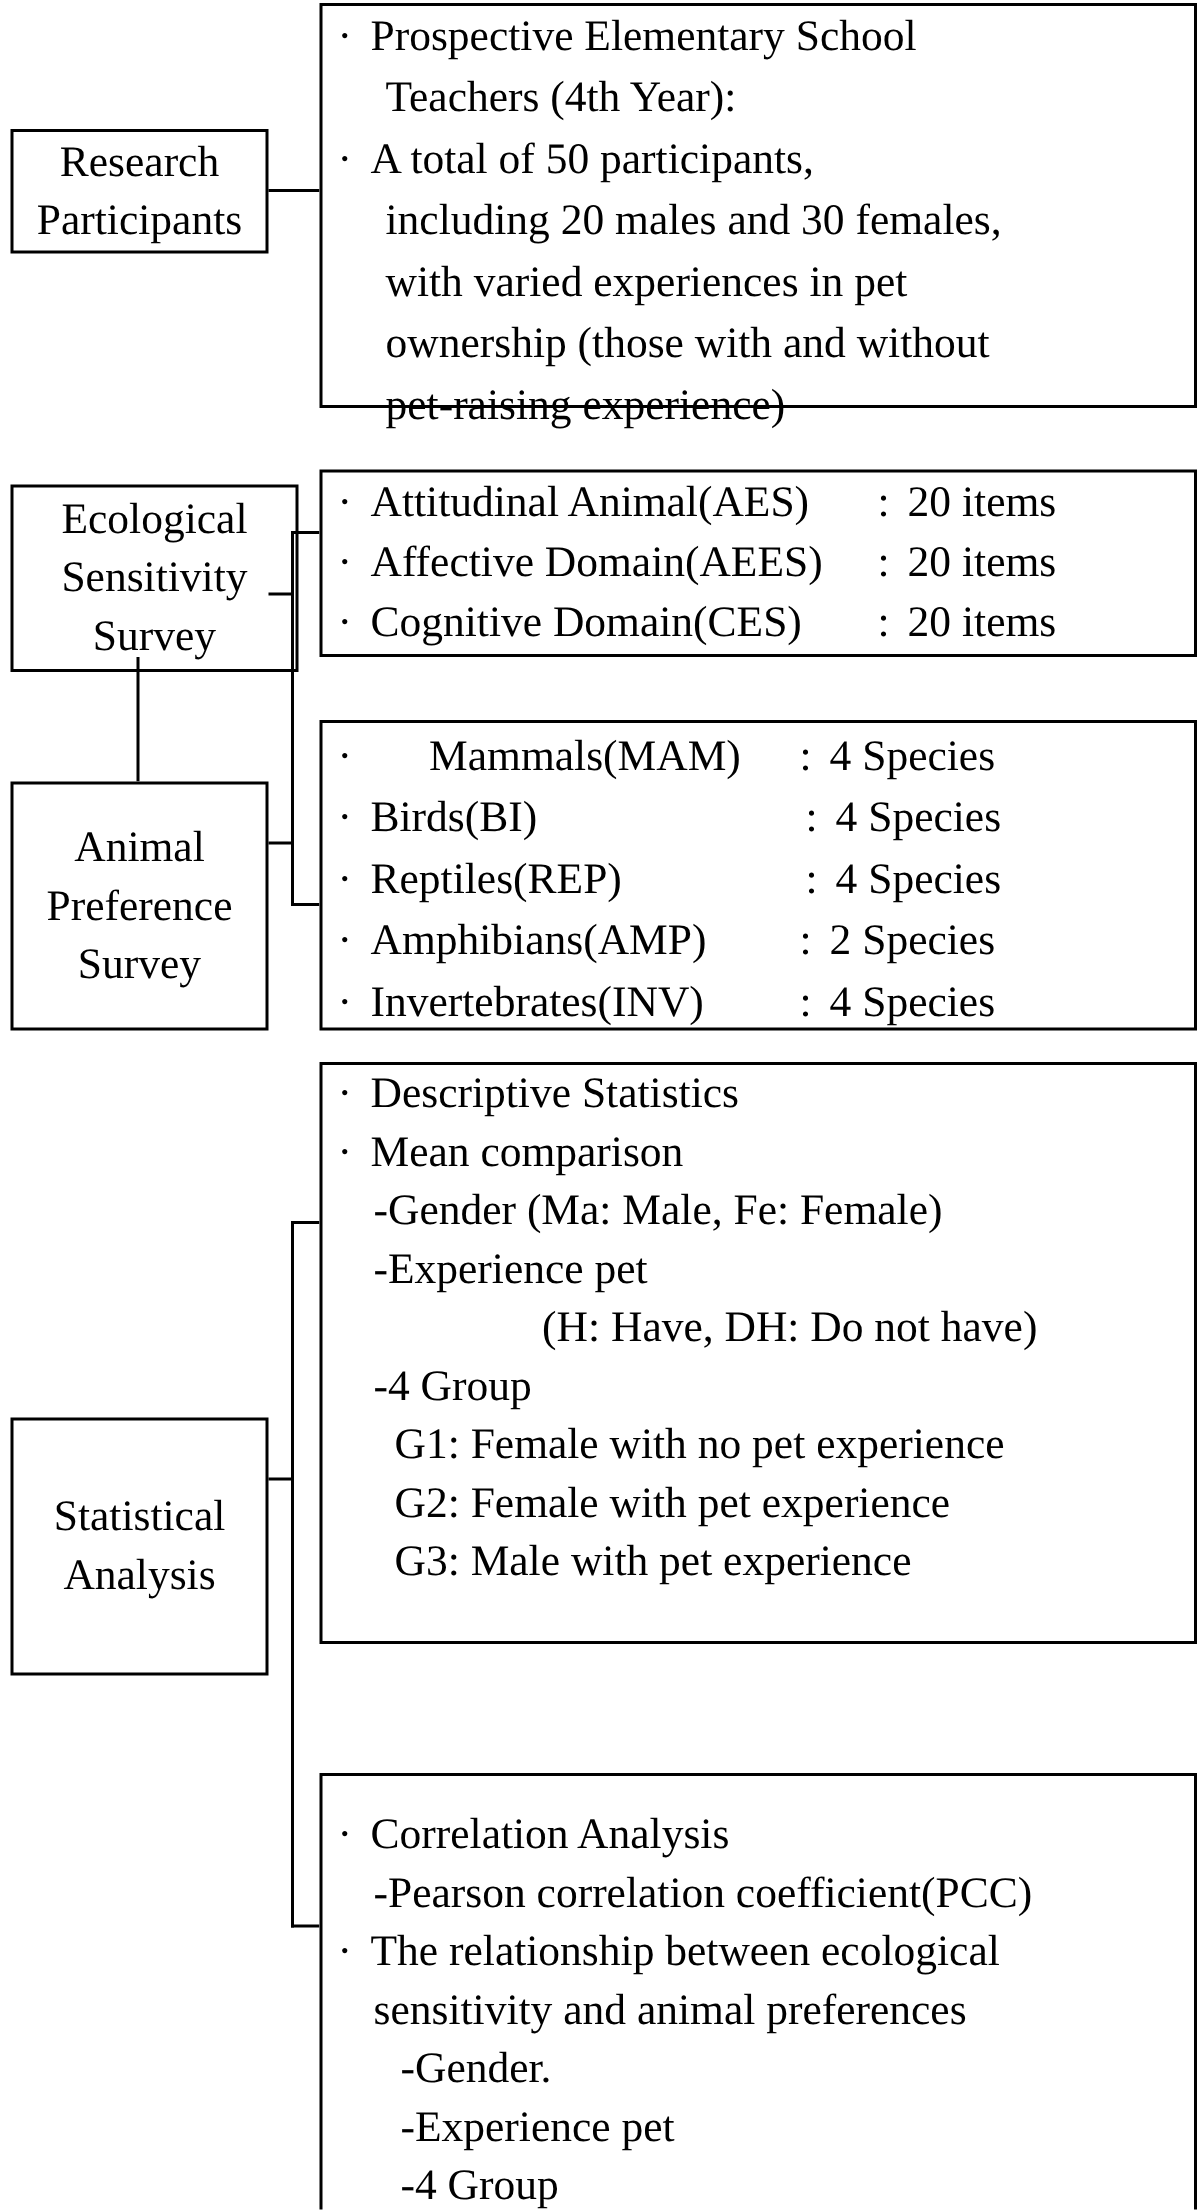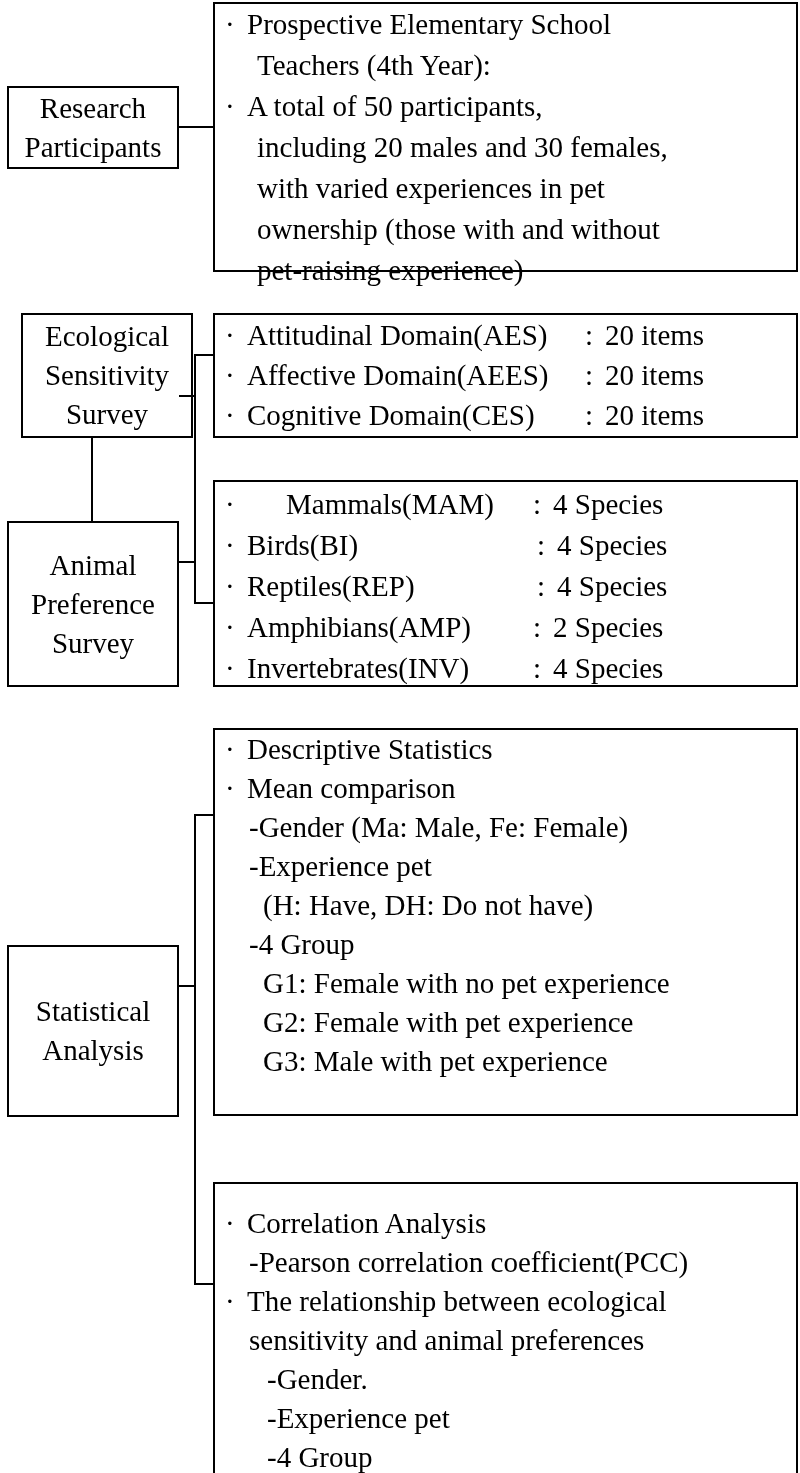--- a/index.html
+++ b/index.html
@@ -33,21 +33,21 @@
   <div class="row" style="padding-left:32px;"><span>Teachers (4th Year):</span></div>
   <div class="row">
     <span class="bullet">·</span><span>A total of 50 participants,</span>
   </div>
   <div class="row" style="padding-left:32px;"><span>including 20 males and 30 females,</span></div>
   <div class="row" style="padding-left:32px;"><span>with varied experiences in pet</span></div>
   <div class="row" style="padding-left:32px;"><span>ownership (those with and without</span></div>
   <div class="row" style="padding-left:32px;"><span>pet-raising experience)</span></div>
 </div>
 
-<div class="box label-box" style="left:7px; top:313px; width:172px; height:125px;margin-left:14px;">
+<div class="box label-box" style="left:7px; top:323px; width:192px; height:125px;">
   <div>
     <div>Ecological</div>
     <div>Sensitivity</div>
     <div>Survey</div>
   </div>
 </div>
 <div class="line" style="left:91px; top:438px; width:2px; height:83px;"></div>
 <div class="box label-box" style="left:7px; top:521px; width:172px; height:166px;">
   <div>
     <div>Animal</div>
@@ -58,21 +58,21 @@
 
 <div class="line" style="left:179px; top:395px; width:17px; height:2px;"></div>
 <div class="line" style="left:179px; top:561px; width:17px; height:2px;"></div>
 <div class="line" style="left:194px; top:354px; width:2px; height:250px;"></div>
 <div class="line" style="left:194px; top:354px; width:19px; height:2px;"></div>
 <div class="line" style="left:194px; top:602px; width:19px; height:2px;"></div>
 
 <div class="box content-box" style="left:213px; top:313px; width:585px; height:125px; padding-top:0px; line-height:40px;">
   <div class="row kv">
     <span class="bullet">·</span>
-    <span class="k" style="width:338px;">Attitudinal Domain(AES)</span>
+    <span class="k" style="width:338px;">Attitudinal Animal(AES)</span>
     <span class="sep" style="margin-left:0;">:</span>
     <span>20 items</span>
   </div>
   <div class="row kv">
     <span class="bullet">·</span>
     <span class="k" style="width:338px;">Affective Domain(AEES)</span>
     <span class="sep" style="margin-left:0;">:</span>
     <span>20 items</span>
   </div>
   <div class="row kv">
@@ -120,26 +120,26 @@
   <div>
     <div>Statistical</div>
     <div>Analysis</div>
   </div>
 </div>
 <div class="line" style="left:179px; top:985px; width:17px; height:2px;"></div>
 <div class="line" style="left:194px; top:814px; width:2px; height:471px;"></div>
 <div class="line" style="left:194px; top:814px; width:19px; height:2px;"></div>
 <div class="line" style="left:194px; top:1283px; width:19px; height:2px;"></div>
 
-<div class="box content-box" style="left:213px; top:728px; width:585px; height:388px; padding-top:0px; line-height:39px;">
+<div class="box content-box" style="left:213px; top:708px; width:585px; height:388px; padding-top:0px; line-height:39px;">
   <div class="row"><span class="bullet">·</span><span>Descriptive Statistics</span></div>
   <div class="row"><span class="bullet">·</span><span>Mean comparison</span></div>
   <div class="row" style="padding-left:24px;"><span>-Gender (Ma: Male, Fe: Female)</span></div>
   <div class="row" style="padding-left:24px;"><span>-Experience pet</span></div>
-  <div class="row" style="padding-left:38px;"><span>(H: Have, DH: Do not have)</span></div>
+  <div class="row" style="padding-left:38px;text-align:center;"><span>(H: Have, DH: Do not have)</span></div>
   <div class="row" style="padding-left:24px;"><span>-4 Group</span></div>
   <div class="row" style="padding-left:38px;"><span>G1: Female with no pet experience</span></div>
   <div class="row" style="padding-left:38px;font-family:Liberation Serif, serif;"><span>G2: Female with pet experience</span></div>
   <div class="row" style="padding-left:38px;"><span>G3: Male with pet experience</span></div>
 </div>
 
 <div class="box content-box" style="left:213px; top:1182px; width:585px; height:312px; padding-top:20px; line-height:39px;">
   <div class="row"><span class="bullet">·</span><span>Correlation Analysis</span></div>
   <div class="row" style="padding-left:24px;"><span>-Pearson correlation coefficient(PCC)</span></div>
   <div class="row"><span class="bullet">·</span><span>The relationship between ecological</span></div>

